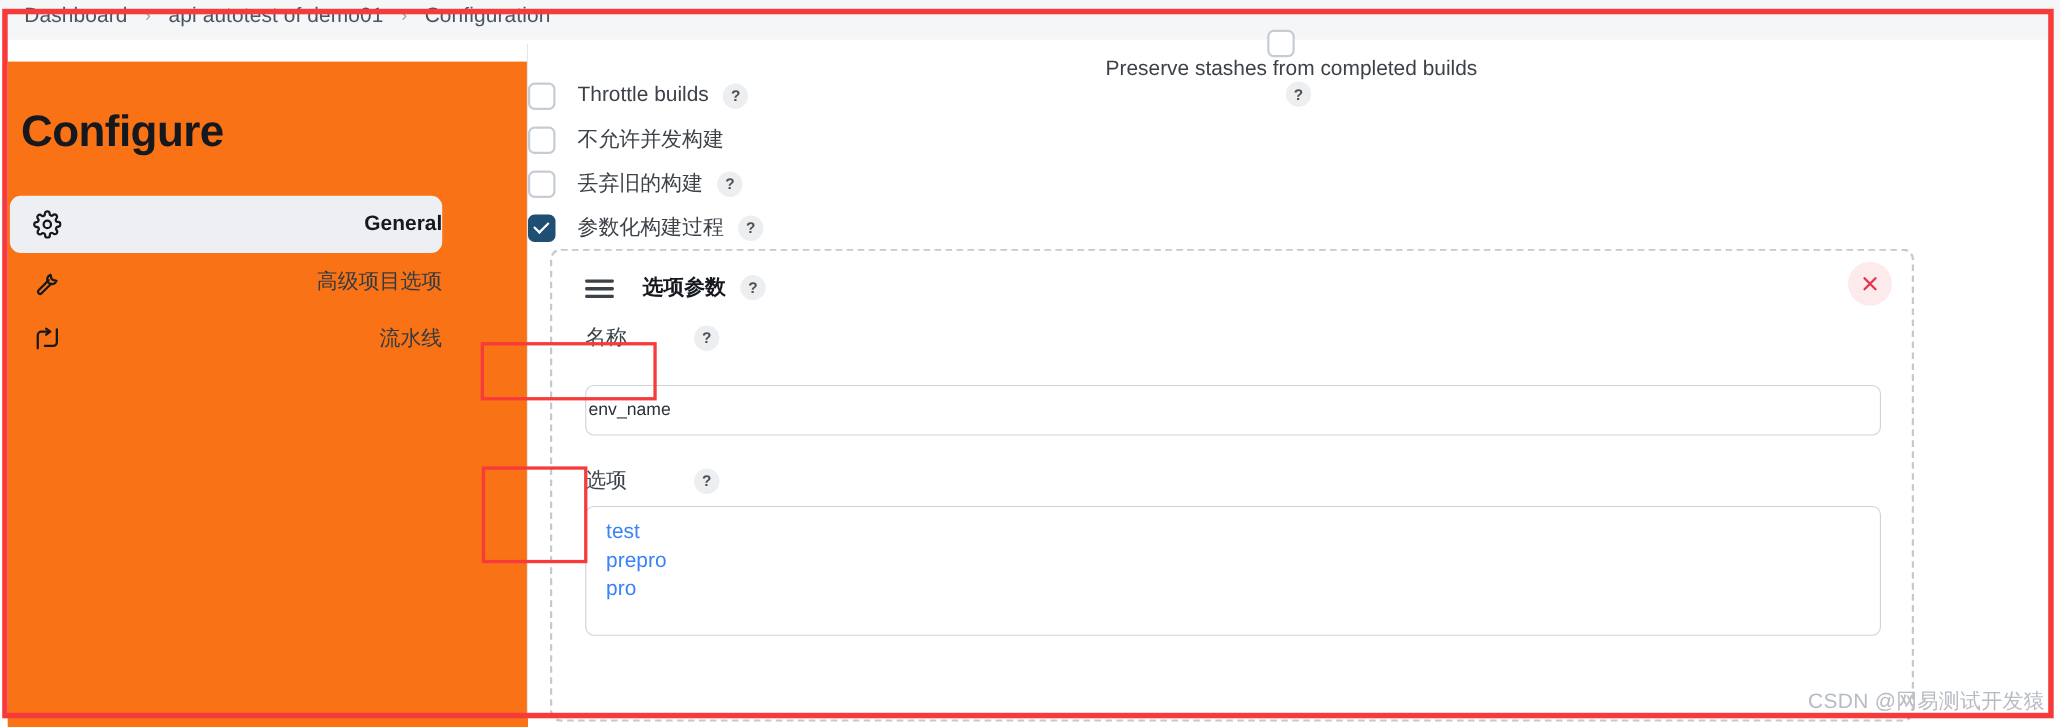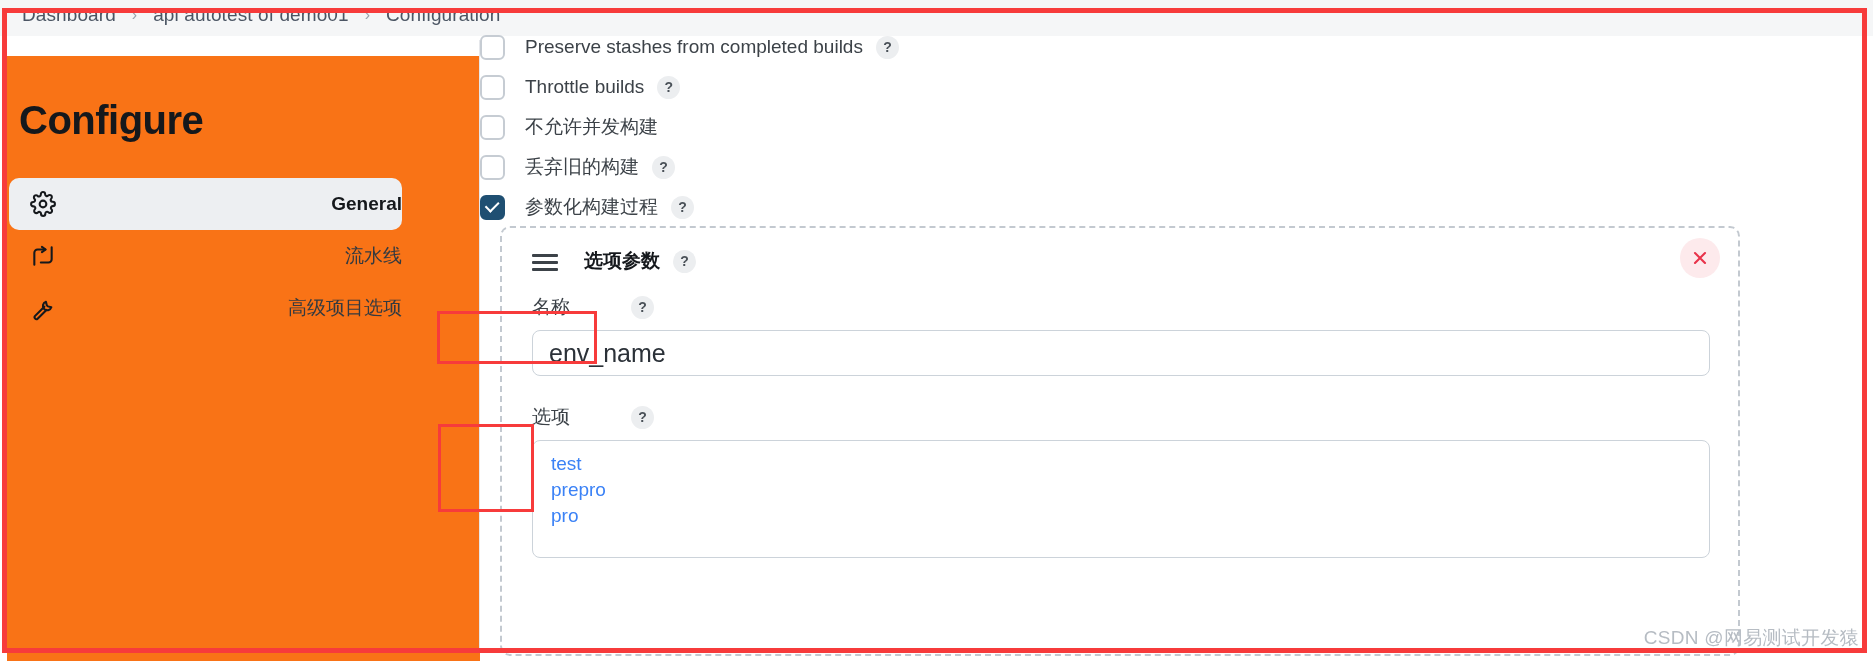--- a/index.html
+++ b/index.html
@@ -253,26 +253,27 @@
     align-items: center;
     margin-bottom: 10px;
     gap: 48px;
   }
   .text-input {
     width: 100%;
     height: 46px;
     border: 1.6px solid #ccd3da;
     border-radius: 8px;
     box-sizing: border-box;
-    font-size: 25px;
+    font-size: 16px;
     color: #2b3138;
-    padding: 0 16px;
+    padding: 0 2px;
     font-family: "Liberation Sans", "DejaVu Sans", sans-serif;
     background: #ffffff;
     outline: none;
+    margin-top: 20px;
   }
   .text-area {
     width: 100%;
     height: 118px;
     border: 1.6px solid #ccd3da;
     border-radius: 8px;
     box-sizing: border-box;
     font-size: 19px;
     line-height: 26px;
     color: #3b82f6;
@@ -324,51 +325,51 @@
   <div id="side-nav">
 
     <div class="nav-item active">
       <span class="nav-icon">
         <svg width="26" height="26" viewBox="0 0 24 24" fill="none" stroke="#15181c" stroke-width="1.9" stroke-linecap="round" stroke-linejoin="round">
           <circle cx="12" cy="12" r="3.1"></circle>
           <path d="M19.4 15a1.6 1.6 0 0 0 .32 1.77l.06.06a2 2 0 1 1-2.83 2.83l-.06-.06a1.6 1.6 0 0 0-1.77-.32 1.6 1.6 0 0 0-.97 1.47V21a2 2 0 1 1-4 0v-.11a1.6 1.6 0 0 0-1.05-1.46 1.6 1.6 0 0 0-1.77.32l-.06.06a2 2 0 1 1-2.83-2.83l.06-.06a1.6 1.6 0 0 0 .32-1.77 1.6 1.6 0 0 0-1.47-.97H3a2 2 0 1 1 0-4h.11a1.6 1.6 0 0 0 1.46-1.05 1.6 1.6 0 0 0-.32-1.77l-.06-.06a2 2 0 1 1 2.83-2.83l.06.06a1.6 1.6 0 0 0 1.77.32H9a1.6 1.6 0 0 0 .97-1.47V3a2 2 0 1 1 4 0v.11a1.6 1.6 0 0 0 .97 1.47 1.6 1.6 0 0 0 1.77-.32l.06-.06a2 2 0 1 1 2.83 2.83l-.06.06a1.6 1.6 0 0 0-.32 1.77V9a1.6 1.6 0 0 0 1.47.97H21a2 2 0 1 1 0 4h-.11a1.6 1.6 0 0 0-1.47.97z"></path>
         </svg>
       </span>
       <span class="nav-label">General</span>
+    </div>
+
+    <div class="nav-item">
+      <span class="nav-icon">
+        <svg width="26" height="26" viewBox="0 0 24 24" fill="none" stroke="#15181c" stroke-width="1.9" stroke-linecap="round" stroke-linejoin="round">
+          <path d="M14.7 6.3a4 4 0 1 0 5 5l-3.2-.8-1-1-.8-3.2z"></path>
+          <path d="M13.2 10.8 4.5 19.5a1.8 1.8 0 0 0 2.5 2.5l8.2-8.2"></path>
+        </svg>
+      </span>
+      <span class="nav-label">高级项目选项</span>
     </div>
 
     <div class="nav-item">
       <span class="nav-icon">
         <svg width="26" height="26" viewBox="0 0 24 24" fill="none" stroke="#15181c" stroke-width="1.9" stroke-linecap="round" stroke-linejoin="round">
           <path d="M4 20V9a3 3 0 0 1 3-3h7"></path>
           <path d="M20 4v11a3 3 0 0 1-3 3h-7"></path>
           <path d="M11 3.5 14.5 6 11 8.5"></path>
         </svg>
       </span>
       <span class="nav-label">流水线</span>
     </div>
 
-    <div class="nav-item">
-      <span class="nav-icon">
-        <svg width="26" height="26" viewBox="0 0 24 24" fill="none" stroke="#15181c" stroke-width="1.9" stroke-linecap="round" stroke-linejoin="round">
-          <path d="M14.7 6.3a4 4 0 1 0 5 5l-3.2-.8-1-1-.8-3.2z"></path>
-          <path d="M13.2 10.8 4.5 19.5a1.8 1.8 0 0 0 2.5 2.5l8.2-8.2"></path>
-        </svg>
-      </span>
-      <span class="nav-label">高级项目选项</span>
-    </div>
-
   </div>
 </div>
 
 <div id="content-divider"></div>
 
 <div id="main-content">
 
-  <div class="check-row" style="margin-top:-9px;">
+  <div class="check-row" style="margin-top:-9px;flex-direction:column;">
     <span class="cbox"></span>
     <span class="check-label">Preserve stashes from completed builds</span>
     <span class="help-badge">?</span>
   </div>
 
   <div class="check-row">
     <span class="cbox"></span>
     <span class="check-label">Throttle builds</span>
     <span class="help-badge">?</span>
   </div>

